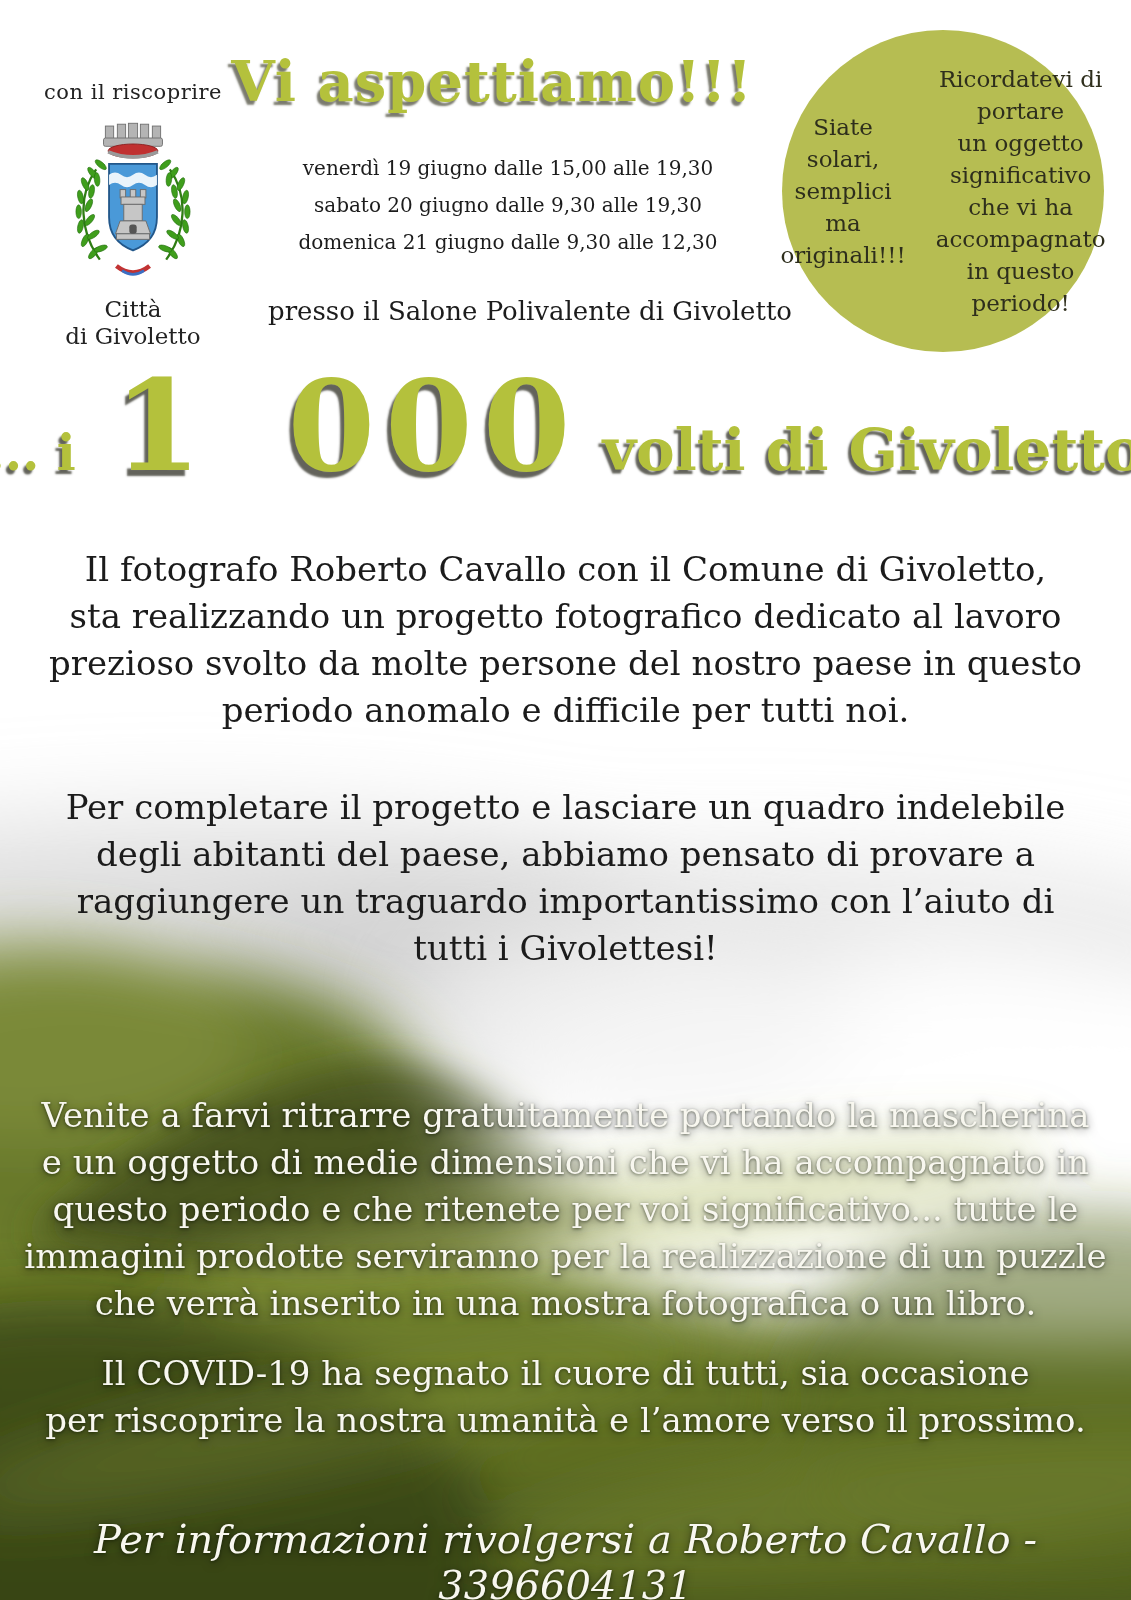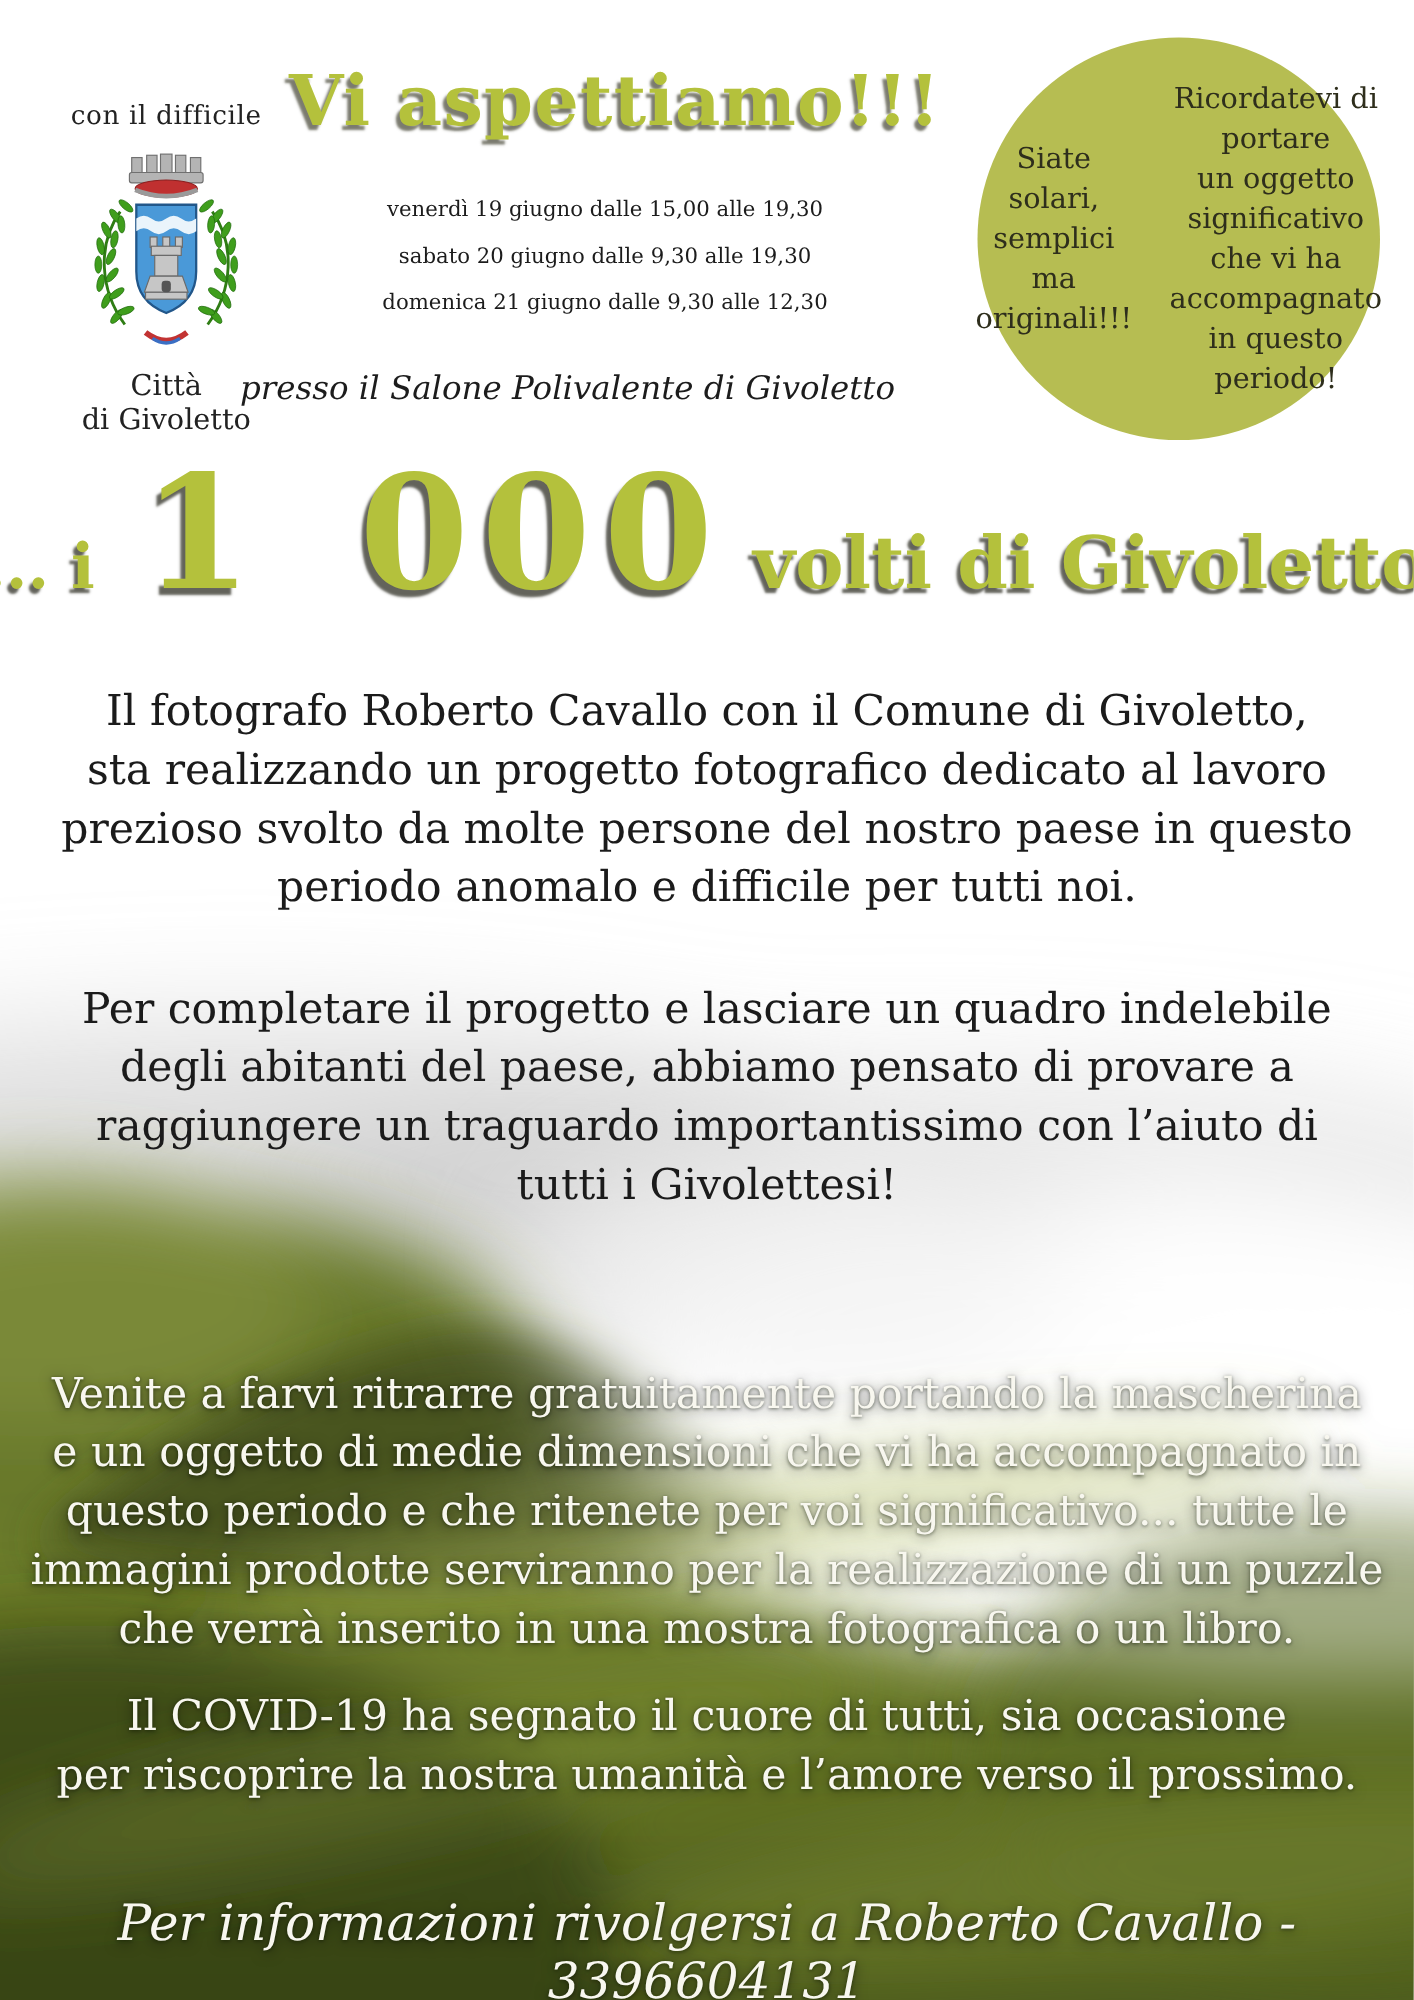--- a/index.html
+++ b/index.html
@@ -18,24 +18,24 @@
   .crest{position:absolute;left:63px;top:114px;}
   .city{position:absolute;left:0;top:296px;width:266px;font-size:23px;line-height:27px;color:#222;}
 
   
   .headline{
     position:absolute;left:212px;top:48px;width:560px;text-align:center;
     font-size:56px;font-weight:bold;color:var(--accent,#b4c13c);
     text-shadow:-3px 4px 2px rgba(90,90,75,.8);
     letter-spacing:1px;
   }
-  .schedule{position:absolute;left:184px;top:150px;width:600px;text-align:center;
-    font-size:17px;line-height:37px;color:#1c1c1c;}
-  .venue{position:absolute;left:192px;top:296px;width:600px;text-align:left;
-    font-size:26px;color:#1c1c1c;font-style:italic;}
+  .schedule{position:absolute;left:208px;top:150px;width:600px;text-align:center;
+    font-size:20px;line-height:37px;color:#1c1c1c;}
+  .venue{position:absolute;left:192px;top:296px;width:600px;text-align:right;
+    font-size:26px;color:#1c1c1c;}
 
   
   .badge{
     position:absolute;left:782px;top:30px;width:322px;height:322px;border-radius:50%;
     background:var(--badge,#b6bd52);
     display:flex;flex-direction:row;justify-content:center;align-items:center;
     gap:30px;text-align:center;
     color:#2e2e1c;font-size:23px;line-height:32px;
   }
 
@@ -116,21 +116,21 @@
     <g filter="url(#b30)">
       <ellipse cx="70" cy="1570" rx="430" ry="270" fill="#2d3a10" opacity="0.7"></ellipse>
       <ellipse cx="1090" cy="1400" rx="310" ry="190" fill="#566621" opacity="0.55"></ellipse>
       <ellipse cx="620" cy="1215" rx="430" ry="45" fill="#a9b657" opacity="0.4" transform="rotate(-8 620 1215)"></ellipse>
       <ellipse cx="320" cy="1420" rx="380" ry="42" fill="#8a9a40" opacity="0.35" transform="rotate(-12 320 1420)"></ellipse>
       <ellipse cx="900" cy="1505" rx="400" ry="60" fill="#77872f" opacity="0.5" transform="rotate(-6 900 1505)"></ellipse>
     </g>
   </svg>
 
   <div class="patronage">
-    <div class="pat-label">con il difficile</div>
+    <div class="pat-label">con il riscoprire</div>
 
     <svg class="crest" width="140" height="177" viewBox="0 0 152 192" aria-hidden="true">
       <defs>
         <g id="leaf">
             <ellipse rx="7.5" ry="3" fill="#3f9e1c" stroke="#1f6a0c" stroke-width="0.6"></ellipse>
           </g>
         <g id="branchL">
           <path d="M 40,158 C 18,128 16,88 36,60" stroke="#2f7d14" stroke-width="2.5" fill="none"></path>
           <use href="#leaf" transform="translate(33,151) rotate(-50)"></use>
           <use href="#leaf" transform="translate(24,137) rotate(-65)"></use>

